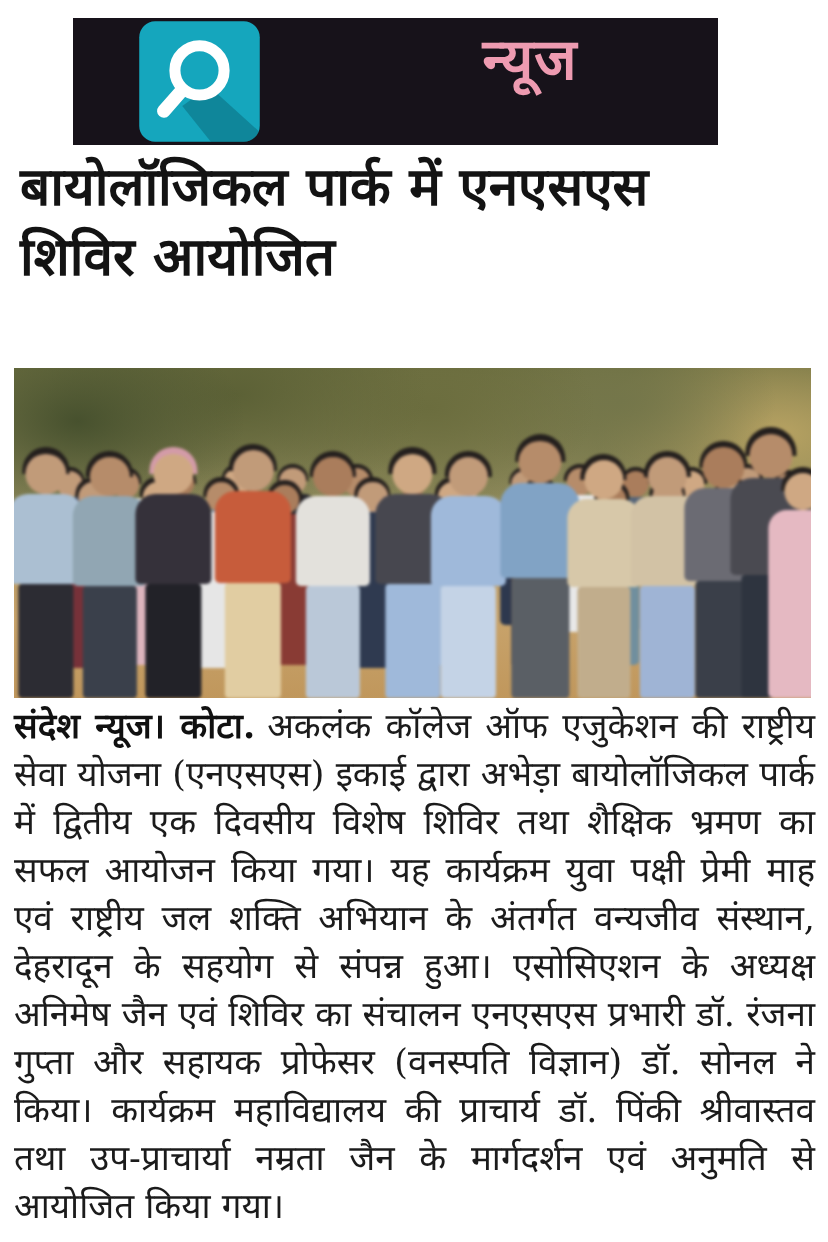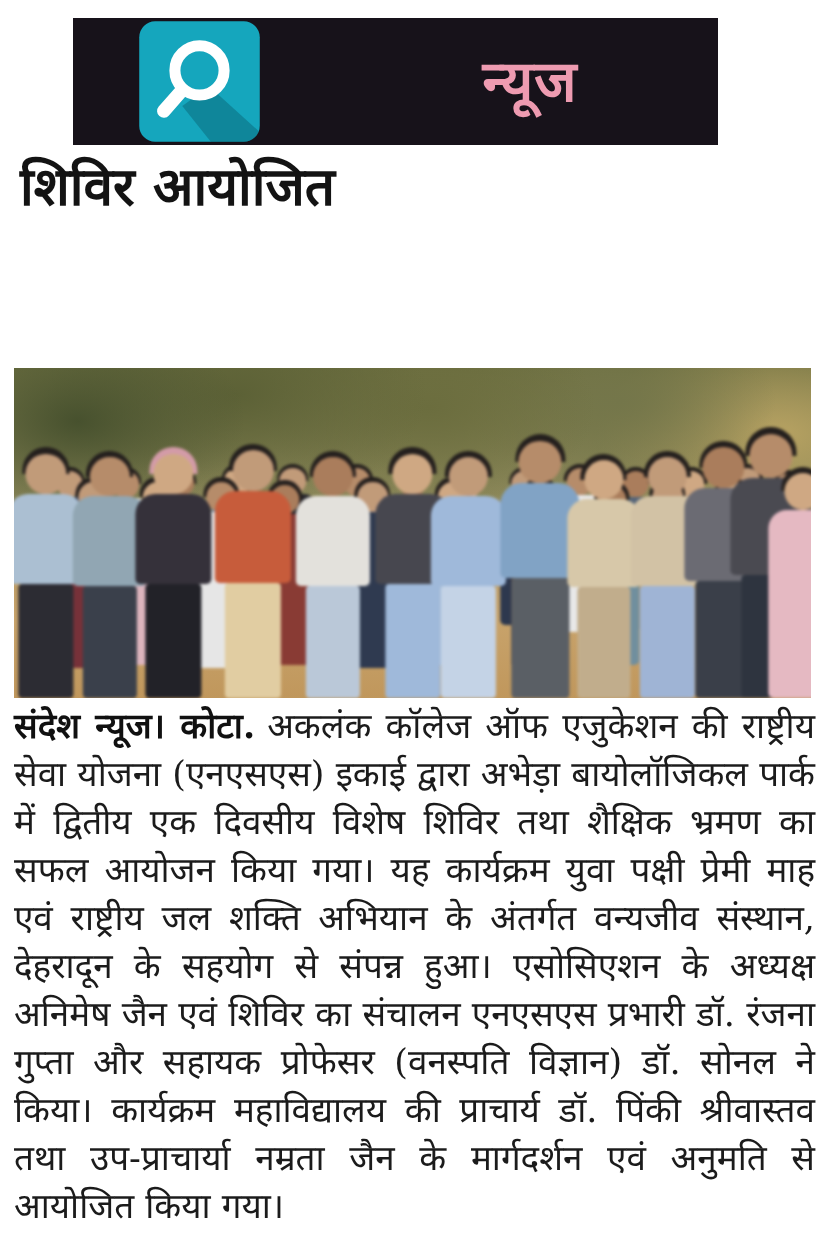--- a/index.html
+++ b/index.html
@@ -5,21 +5,21 @@
   html,body{margin:0;padding:0;background:#ffffff;}
   .page{
     position:relative;width:828px;height:1242px;background:#ffffff;overflow:hidden;
     font-family:"DejaVu Sans","Liberation Sans",sans-serif;
   }
 
   
   .masthead{
     position:absolute;left:73px;top:18px;width:645px;height:127px;
     background:var(--banner-bg,#17121a);
-    display:flex;align-items:center;gap:36px;
+    display:flex;align-items:flex-start;gap:36px;
   }
   .masthead-lead{width:27px;flex:none;}
   .masthead-icon{width:127px;flex:none;align-self:center;height:123px;}
   .masthead-icon svg{display:block;width:100%;height:100%;}
   .masthead-gap{width:7px;flex:none;background:#ffffff;}
   .masthead-title{
     flex:1;display:flex;justify-content:center;align-items:center;gap:18px;
     font-size:57px;font-weight:bold;padding-bottom:6px;letter-spacing:1px;
   }
   .masthead-title .t1{color:var(--title1,#ee9bb1);}
@@ -83,20 +83,21 @@
         <line x1="35" y1="58" x2="21" y2="74" stroke="#ffffff" stroke-width="11" stroke-linecap="round"></line>
       </svg>
     </div>
     <div class="masthead-gap"></div>
     <div class="masthead-title">
       <span class="t1">न्यूज</span>
     </div>
   </div>
 
   <h1 class="headline">
+    <span class="hl">बायोलॉजिकल पार्क में एनएसएस</span>
     <span class="hl">शिविर आयोजित</span>
   </h1>
 
   <div class="photo" style="--veg-dark: #47512e; --veg-light: #74764a; --dry-grass: #b7a262; --ground: #c8a36b;">
     <div class="crowd">
         <div class="person" style="left: 7%; bottom: 21%; height: 161.7px; z-index: 1;">
           <div class="hair" style="width: 30.529px; height: 17.0755px; background: rgb(36, 31, 29); margin-bottom: -12.936px; border-radius: 25.872px 25.872px 0px 0px;"></div>
           <div class="head" style="width: 25.872px; height: 25.872px; background: rgb(196, 154, 118);"></div>
           <div class="torso" style="width: 48.51px; background: rgb(51, 65, 92); border-radius: 12.936px 12.936px 5px 5px;"></div>
         </div>

